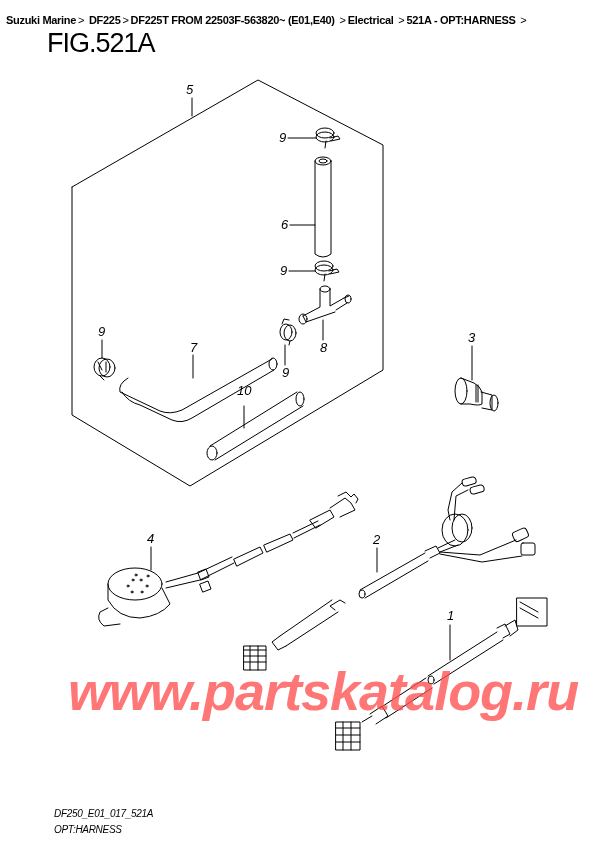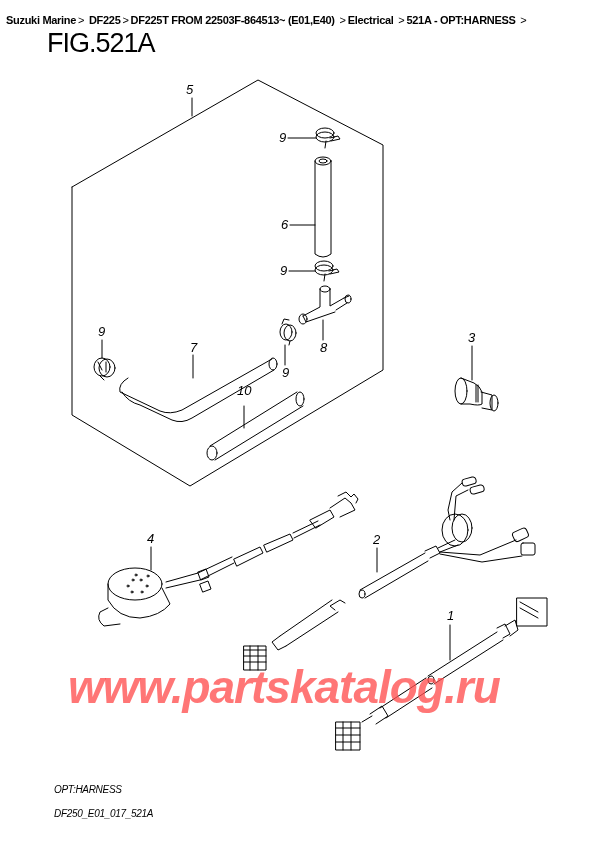--- a/index.html
+++ b/index.html
@@ -7,34 +7,34 @@
          font-family: "Liberation Sans", sans-serif; color: #000; }
   .breadcrumb { position: absolute; left: 6px; top: 14px; font-size: 11px;
                 letter-spacing: -0.3px; white-space: nowrap; }
   .breadcrumb a { color: #000; text-decoration: none; cursor: pointer; font-weight: bold; }
   .breadcrumb .sep { margin: 0 2px; }
   .fig-title { position: absolute; left: 47px; top: 28px; font-size: 27px;
                letter-spacing: -1px; font-weight: normal; }
   svg.diagram { position: absolute; left: 0; top: 0; }
   .callout { font-family: "Liberation Sans", sans-serif; font-style: italic;
              font-size: 13px; fill: #000; cursor: pointer; }
-  .watermark { position: absolute; left: 68px; top: 660px; font-size: 46px;
+  .watermark { position: absolute; left: 68px; top: 660px; font-size: 54px;
                font-weight: bold; font-style: italic; color: rgba(255, 80, 80, 0.78);
                letter-spacing: -1px; white-space: nowrap; pointer-events: auto; }
   .footer { position: absolute; left: 54px; font-size: 10px; font-style: italic;
             letter-spacing: -0.3px; }
   .footer.code { top: 808px; }
-  .footer.name { top: 784px; }
+  .footer.name { top: 824px; }
 </style>
 </head>
 <body>
 
 <div class="breadcrumb">
   <a>Suzuki Marine</a><span class="sep">&gt;</span>
-  <a>DF225</a><span class="sep">&gt;</span><a>DF225T FROM 22503F-864513~ (E01,E40)</a>
+  <a>DF225</a><span class="sep">&gt;</span><a>DF225T FROM 22503F-563820~ (E01,E40)</a>
   <span class="sep">&gt;</span><a>Electrical</a>
   <span class="sep">&gt;</span><a>521A - OPT:HARNESS</a>
   <span class="sep">&gt;</span>
 </div>
 
 <div class="fig-title">FIG.521A</div>
 
 <svg class="diagram" width="600" height="848" viewBox="0 0 600 848" fill="none" stroke="#000" stroke-width="1" stroke-linejoin="round" stroke-linecap="round">
 
   <g>

